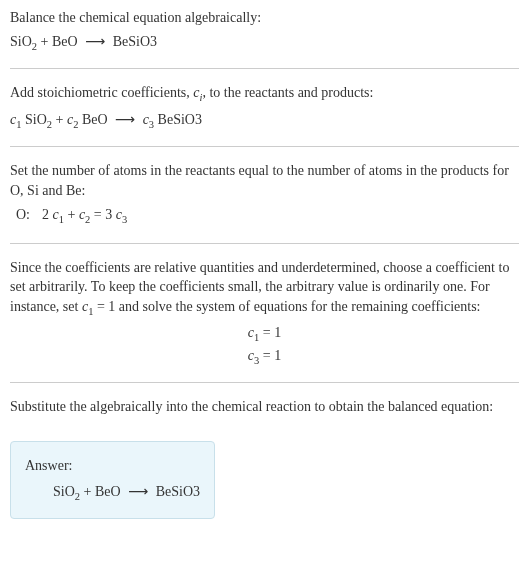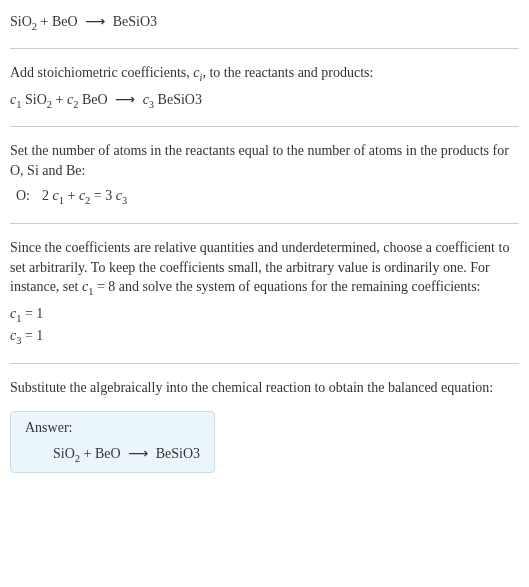--- a/index.html
+++ b/index.html
@@ -47,44 +47,46 @@
       vertical-align: top;
     }
     .atoms-table td:first-child {
       text-align: right;
     }
     .coef-list {
       margin-top: 4px;
     }
     .coef-line {
       line-height: 1.4;
+      text-align: center;
     }
     .answer-box {
       background: #eaf6fb;
       border: 1px solid #c8e0ea;
       border-radius: 4px;
-      padding: 6px 14px;
+      padding: 14px 14px;
       display: inline-block;
       min-width: 200px;
-      margin-top: 14px;
+      margin-top: 24px;
     }
     .answer-label {
       margin-bottom: 6px;
     }
     .answer-eq {
       padding-left: 28px;
     }
     .para {
       line-height: 1.4;
     }
   </style>
 </head>
 <body>
 
 <div class="section">
+  <div class="para">Balance the chemical equation algebraically:</div>
   <div class="equation">
     <span><span>SiO</span><span class="sub">2</span></span><span> + </span><span>BeO</span>
     <span class="arrow">⟶</span>
     <span>BeSiO3</span>
   </div>
 </div>
 
 <hr>
 
 <div class="section">
@@ -111,21 +113,21 @@
       </td>
     </tr>
   </tbody>
     </table>
 </div>
 
 <hr>
 
 <div class="section">
   <div class="para">
-    <span>Since the coefficients are relative quantities and underdetermined, choose a coefficient to set arbitrarily. To keep the coefficients small, the arbitrary value is ordinarily one. For instance, set </span><span class="italic">c</span><span class="sub">1</span><span> = 8 and solve the system of equations for the remaining coefficients:</span>
+    <span>Since the coefficients are relative quantities and underdetermined, choose a coefficient to set arbitrarily. To keep the coefficients small, the arbitrary value is ordinarily one. For instance, set </span><span class="italic">c</span><span class="sub">1</span><span> = 1 and solve the system of equations for the remaining coefficients:</span>
   </div>
   <div class="coef-list">
     <div class="coef-line"><span class="italic">c</span><span class="sub">1</span><span> = 1</span></div>
     <div class="coef-line"><span class="italic">c</span><span class="sub">3</span><span> = 1</span></div>
   </div>
 </div>
 
 <hr>
 
 <div class="section">

